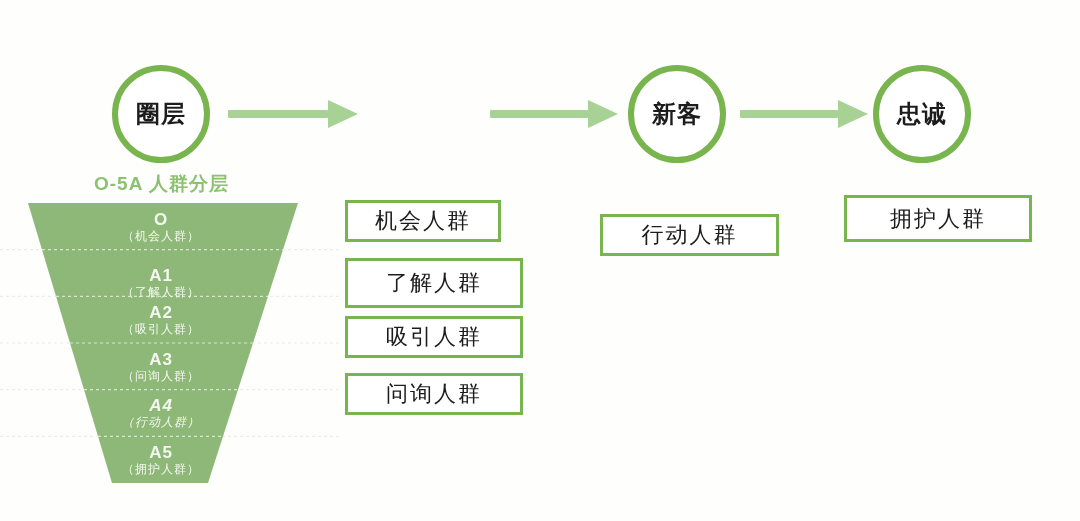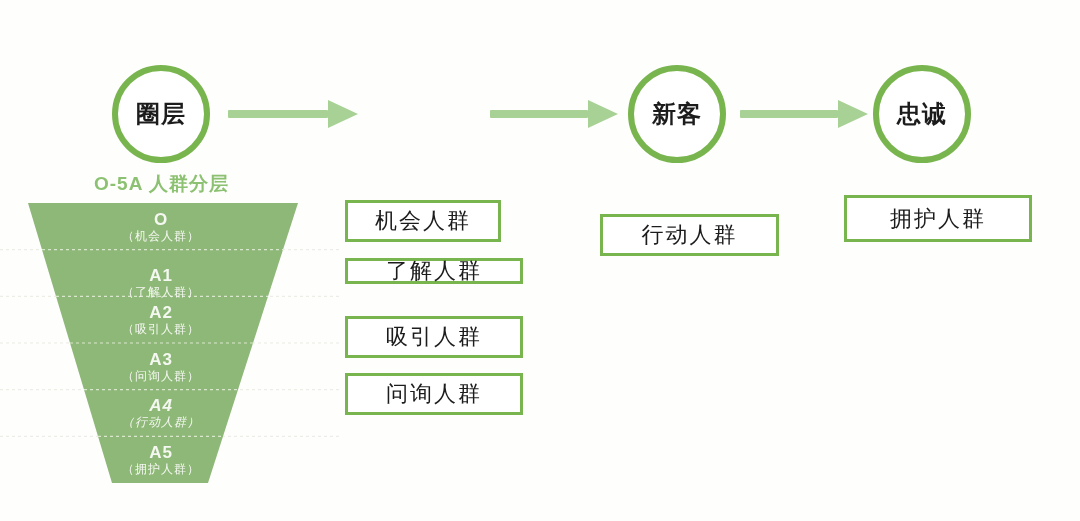--- a/index.html
+++ b/index.html
@@ -125,21 +125,21 @@
     <div class="fsub">（行动人群）</div>
   </div>
   <div class="flevel" style="top:436.3px;">
     <div class="fcode">A5</div>
     <div class="fsub">（拥护人群）</div>
   </div>
 
   <div class="seg-box" style="left:345px;top:200px;width:156px;height:42px;">
     <span>机会人群</span>
   </div>
-  <div class="seg-box" style="left:345px;top:258px;width:178px;height:26px;">
+  <div class="seg-box" style="left:345px;top:258px;width:178px;height:50px;">
     <span>了解人群</span>
   </div>
   <div class="seg-box" style="left:345px;top:316px;width:178px;height:42px;text-align:right;">
     <span>吸引人群</span>
   </div>
   <div class="seg-box" style="left:345px;top:373px;width:178px;height:42px;">
     <span>问询人群</span>
   </div>
 
   <div class="seg-box" style="left:600px;top:214px;width:179px;height:42px;">

